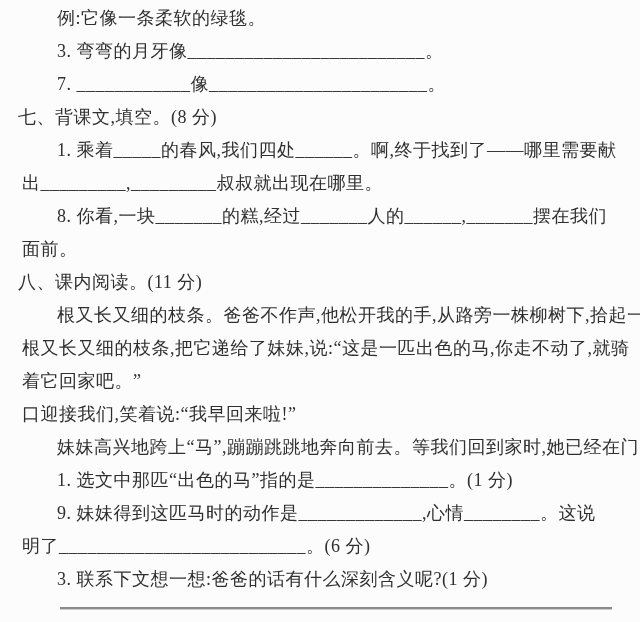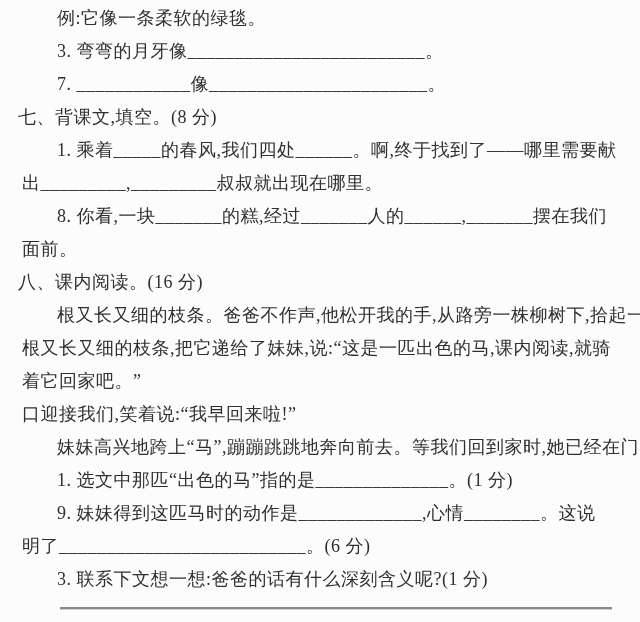--- a/index.html
+++ b/index.html
@@ -53,25 +53,25 @@
   <div class="line head">七、背课文,填空。(8 分)</div>
 
   <div class="line ind">1. 乘着_____的春风,我们四处______。啊,终于找到了——哪里需要献</div>
 
   <div class="line">出_________,_________叔叔就出现在哪里。</div>
 
   <div class="line ind">8. 你看,一块_______的糕,经过_______人的______,_______摆在我们</div>
 
   <div class="line">面前。</div>
 
-  <div class="line head">八、课内阅读。(16 分)</div>
+  <div class="line head">八、课内阅读。(11 分)</div>
 
   <div class="line ind">根又长又细的枝条。爸爸不作声,他松开我的手,从路旁一株柳树下,拾起一</div>
 
-  <div class="line">根又长又细的枝条,把它递给了妹妹,说:“这是一匹出色的马,课内阅读,就骑</div>
+  <div class="line">根又长又细的枝条,把它递给了妹妹,说:“这是一匹出色的马,你走不动了,就骑</div>
 
   <div class="line">着它回家吧。”</div>
 
   <div class="line">口迎接我们,笑着说:“我早回来啦!”</div>
 
   <div class="line ind">妹妹高兴地跨上“马”,蹦蹦跳跳地奔向前去。等我们回到家时,她已经在门</div>
 
   <div class="line ind">1. 选文中那匹“出色的马”指的是______________。(1 分)</div>
 
   <div class="line ind">9. 妹妹得到这匹马时的动作是_____________,心情________。这说</div>

